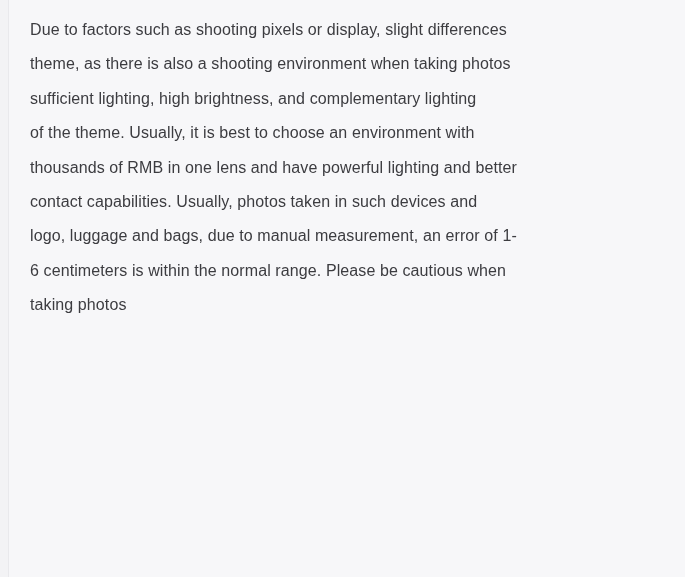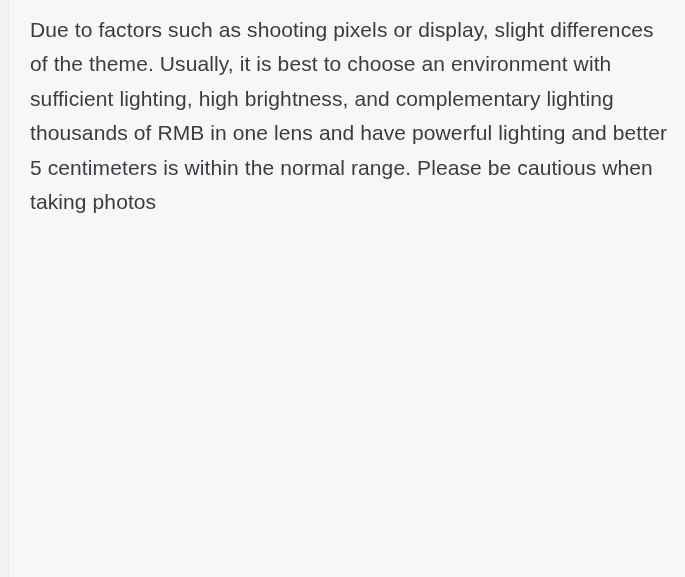--- a/index.html
+++ b/index.html
@@ -23,34 +23,37 @@
     background: #f3f3f5;
     border-right: 1px solid #e9e9ec;
   }
   .description {
     position: absolute;
     left: 30px;
     top: 13px;
     right: 18px;
   }
   .description .line {
-    font-size: 21px;
+    font-size: 16px;
     line-height: 34.4px;
     font-weight: 400;
     color: #3c3c40;
     letter-spacing: 0.1px;
     white-space: nowrap;
   }
 </style>
 </head>
 <body>
 
 <div class="page">
   <div class="gutter"></div>
   <div class="description">
     <div class="line">Due to factors such as shooting pixels or display, slight differences</div>
+    <div class="line">theme, as there is also a shooting environment when taking photos</div>
+    <div class="line">sufficient lighting, high brightness, and complementary lighting</div>
     <div class="line">of the theme. Usually, it is best to choose an environment with</div>
-    <div class="line">sufficient lighting, high brightness, and complementary lighting</div>
     <div class="line">thousands of RMB in one lens and have powerful lighting and better</div>
-    <div class="line">5 centimeters is within the normal range. Please be cautious when</div>
+    <div class="line">contact capabilities. Usually, photos taken in such devices and</div>
+    <div class="line">logo, luggage and bags, due to manual measurement, an error of 1-</div>
+    <div class="line">6 centimeters is within the normal range. Please be cautious when</div>
     <div class="line">taking photos</div>
   </div>
 </div>
 
 </body></html>

